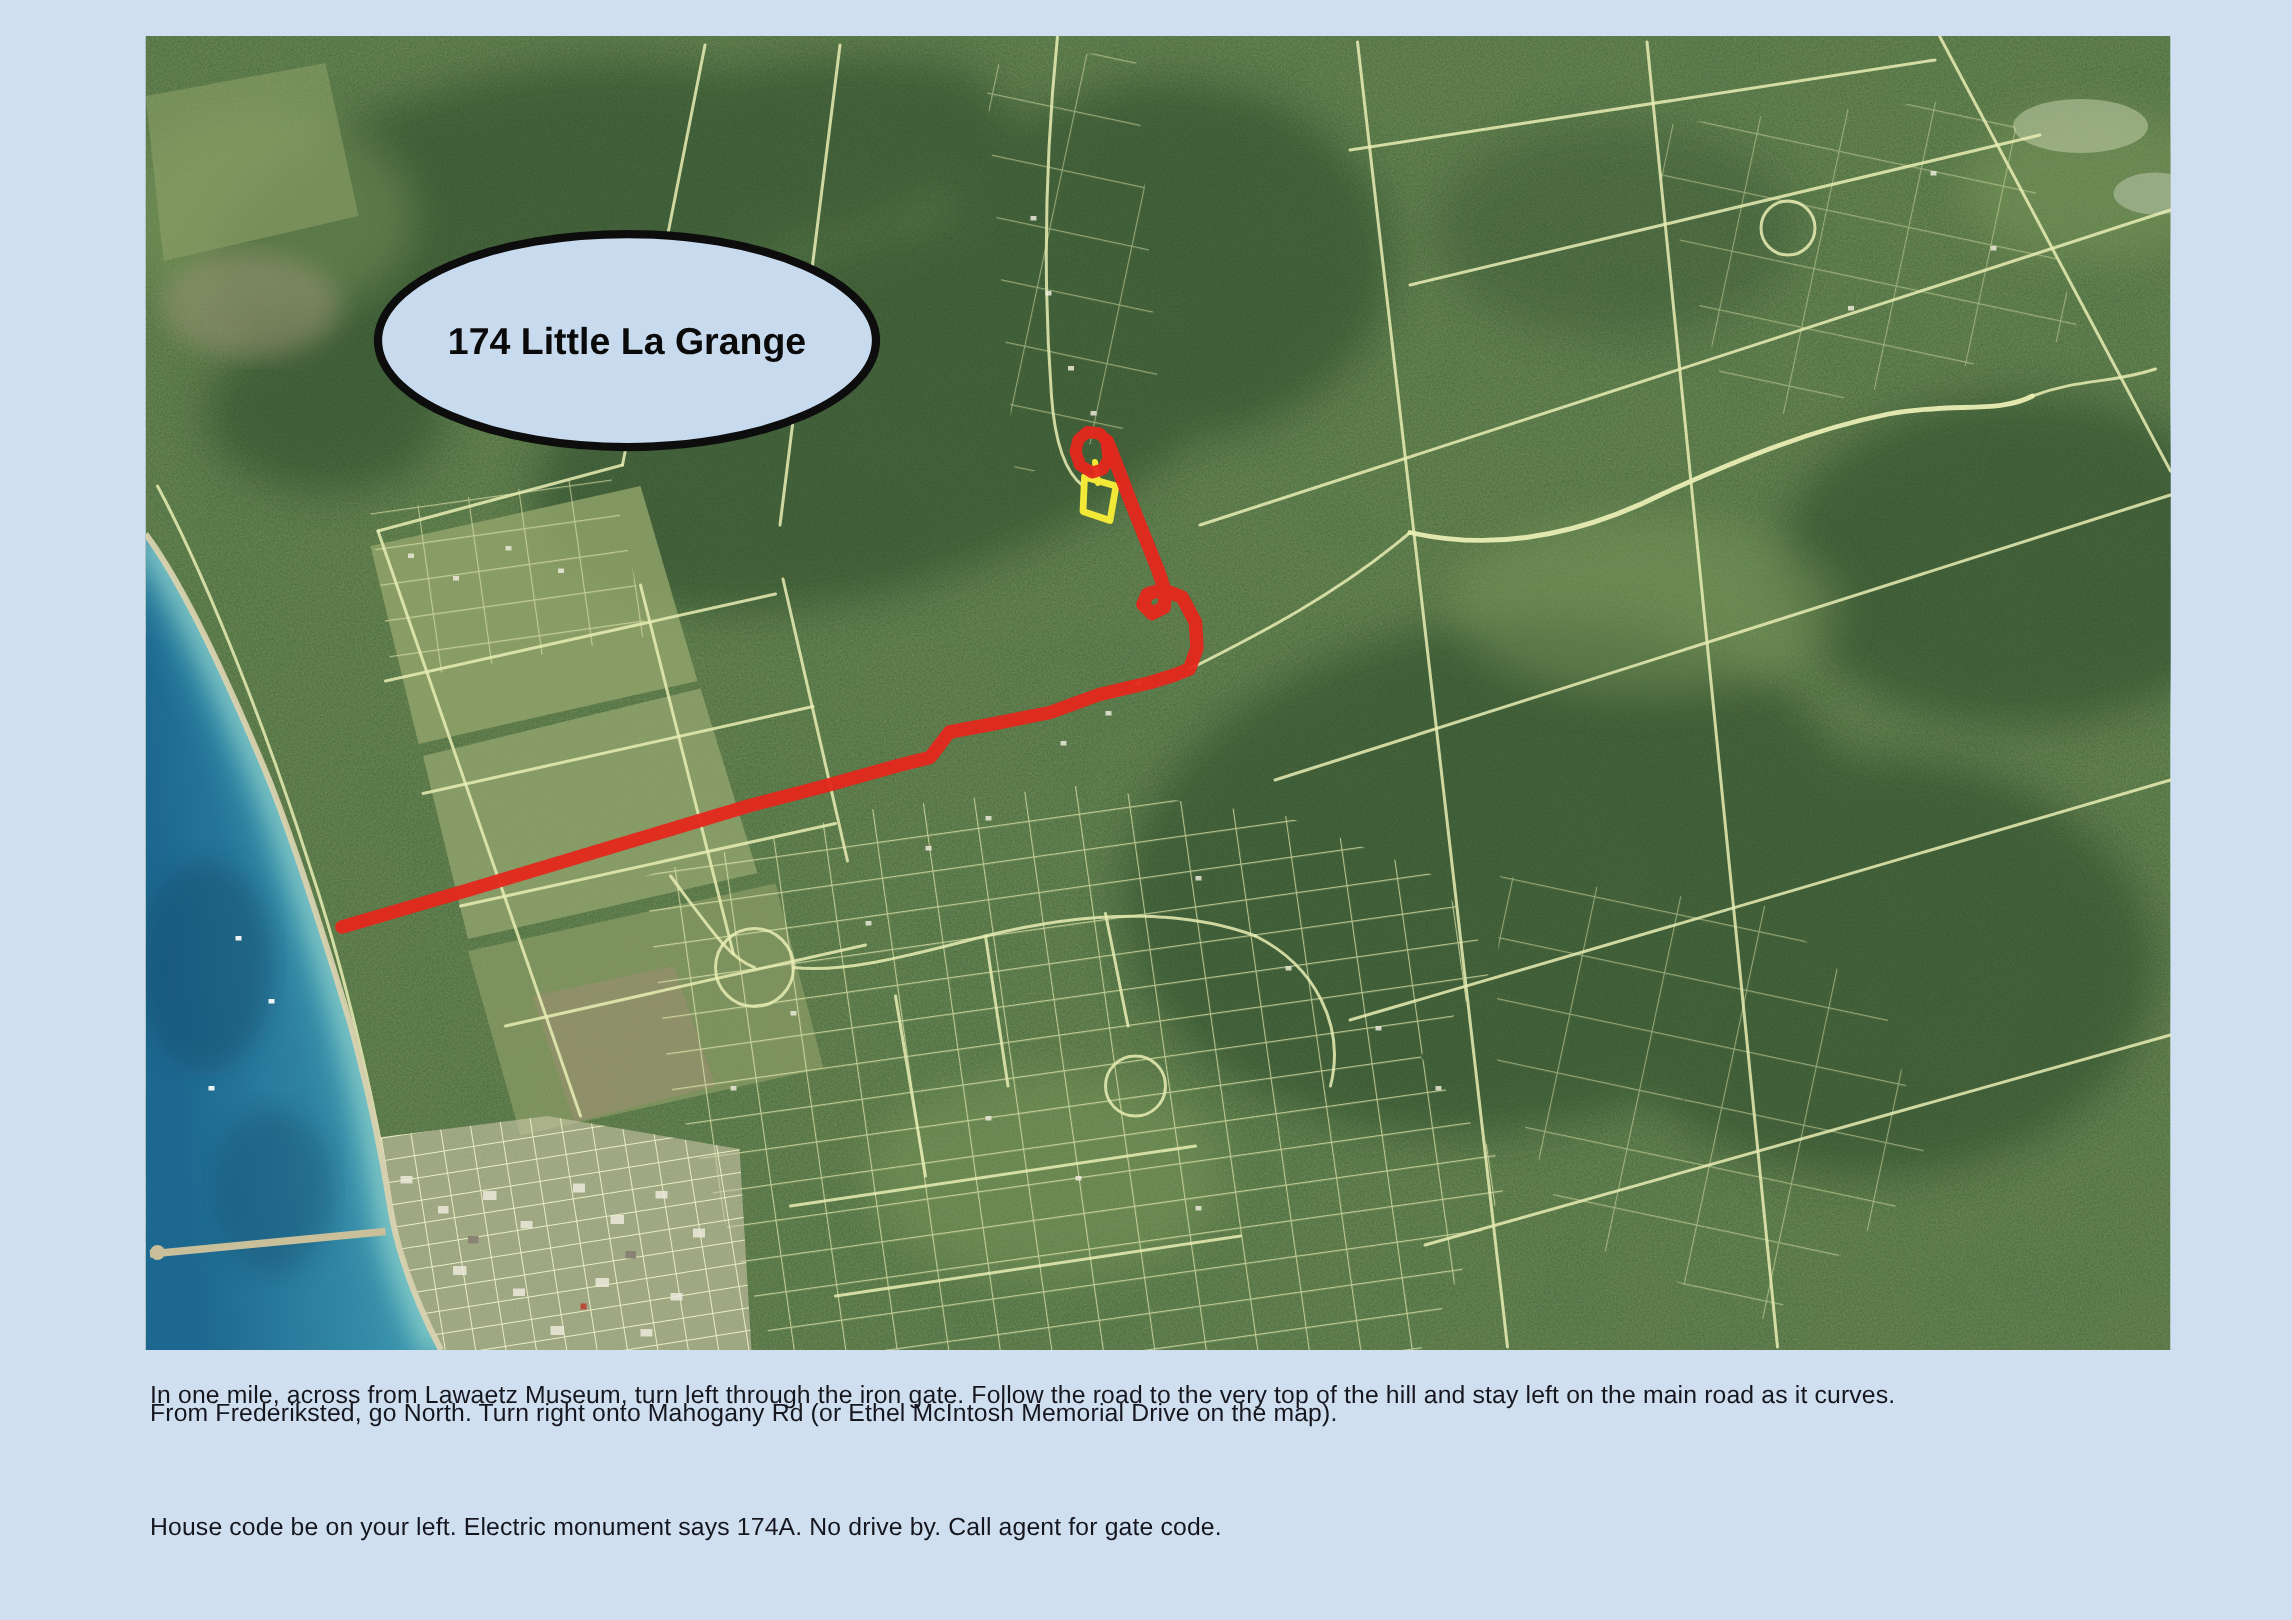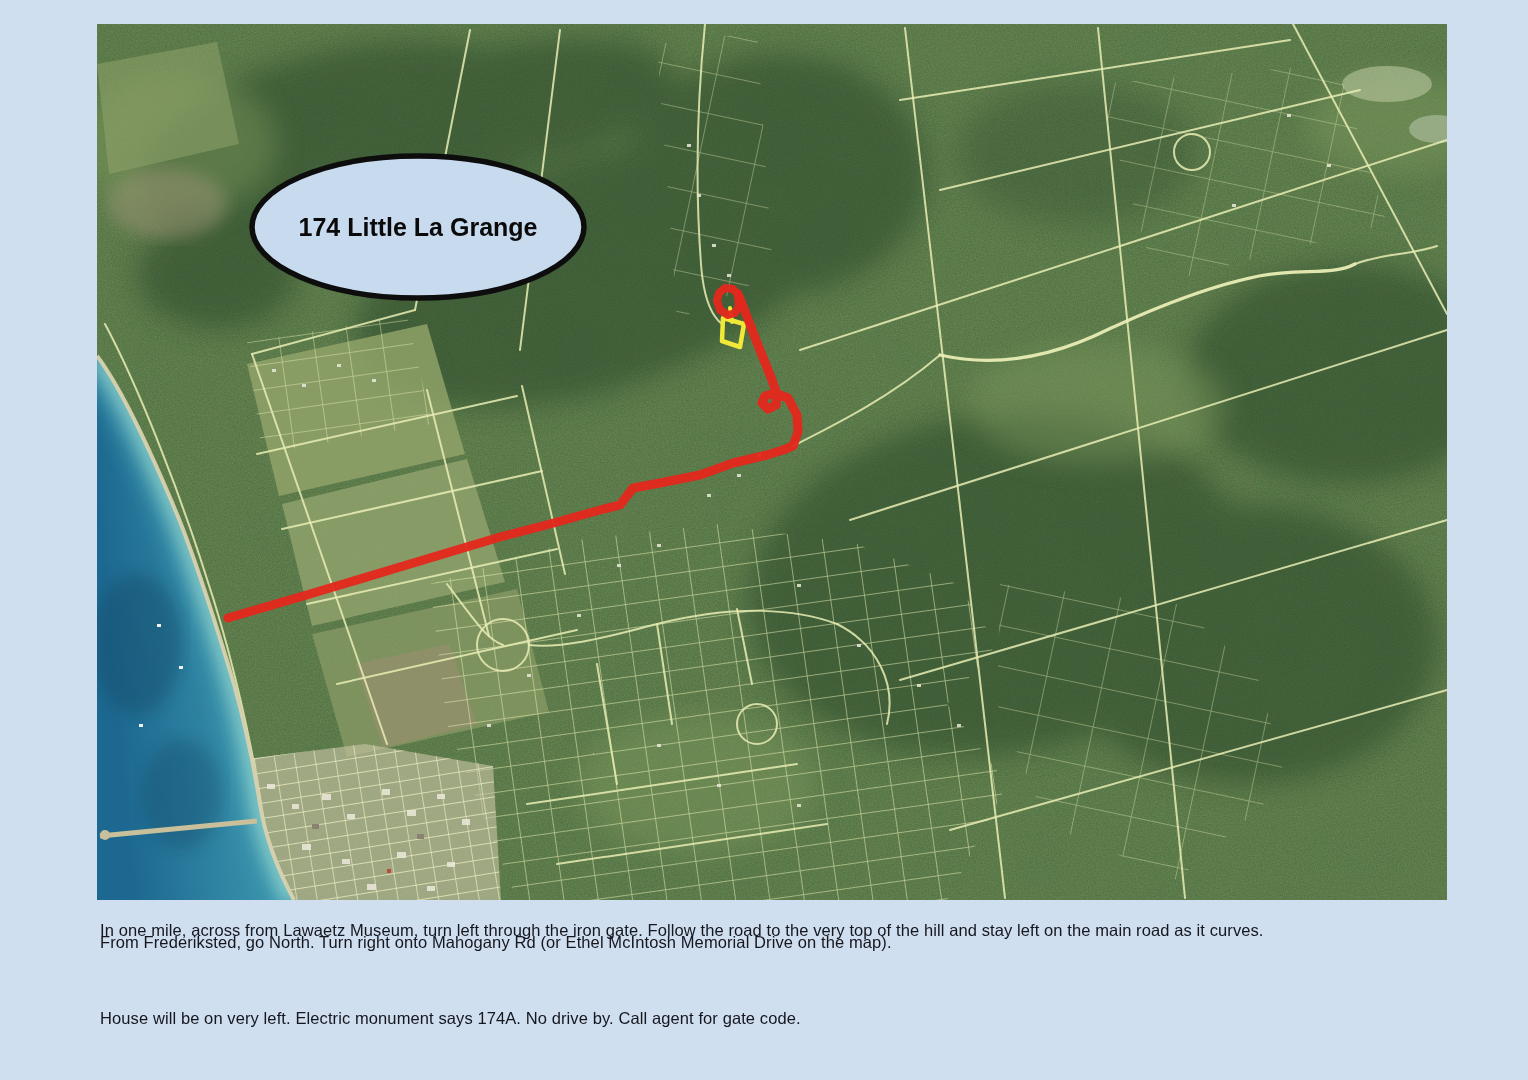--- a/index.html
+++ b/index.html
@@ -251,16 +251,16 @@
       <g>
         <ellipse id="callout-ellipse" class="callout-ellipse" cx="321" cy="203" rx="166" ry="71"></ellipse>
         <text id="callout-text" class="callout-text" x="321" y="212">174 Little La Grange</text>
       </g>
     </svg>
   </div>
 
   <div class="directions">
     <p class="dir-1">From Frederiksted, go North. Turn right onto Mahogany Rd (or Ethel McIntosh Memorial Drive on the map).</p>
     <p class="dir-2">In one mile, across from Lawaetz Museum, turn left through the iron gate. Follow the road to the very top of the hill and stay left on the main road as it curves.</p>
-    <p class="dir-3">House will be on very left.  Electric monument says 174A. No drive by. Call agent for gate code.</p>
+    <p class="dir-3">House code be on your left.  Electric monument says 174A. No drive by. Call agent for gate code.</p>
   </div>
 
 </div>
 
 </body></html>

